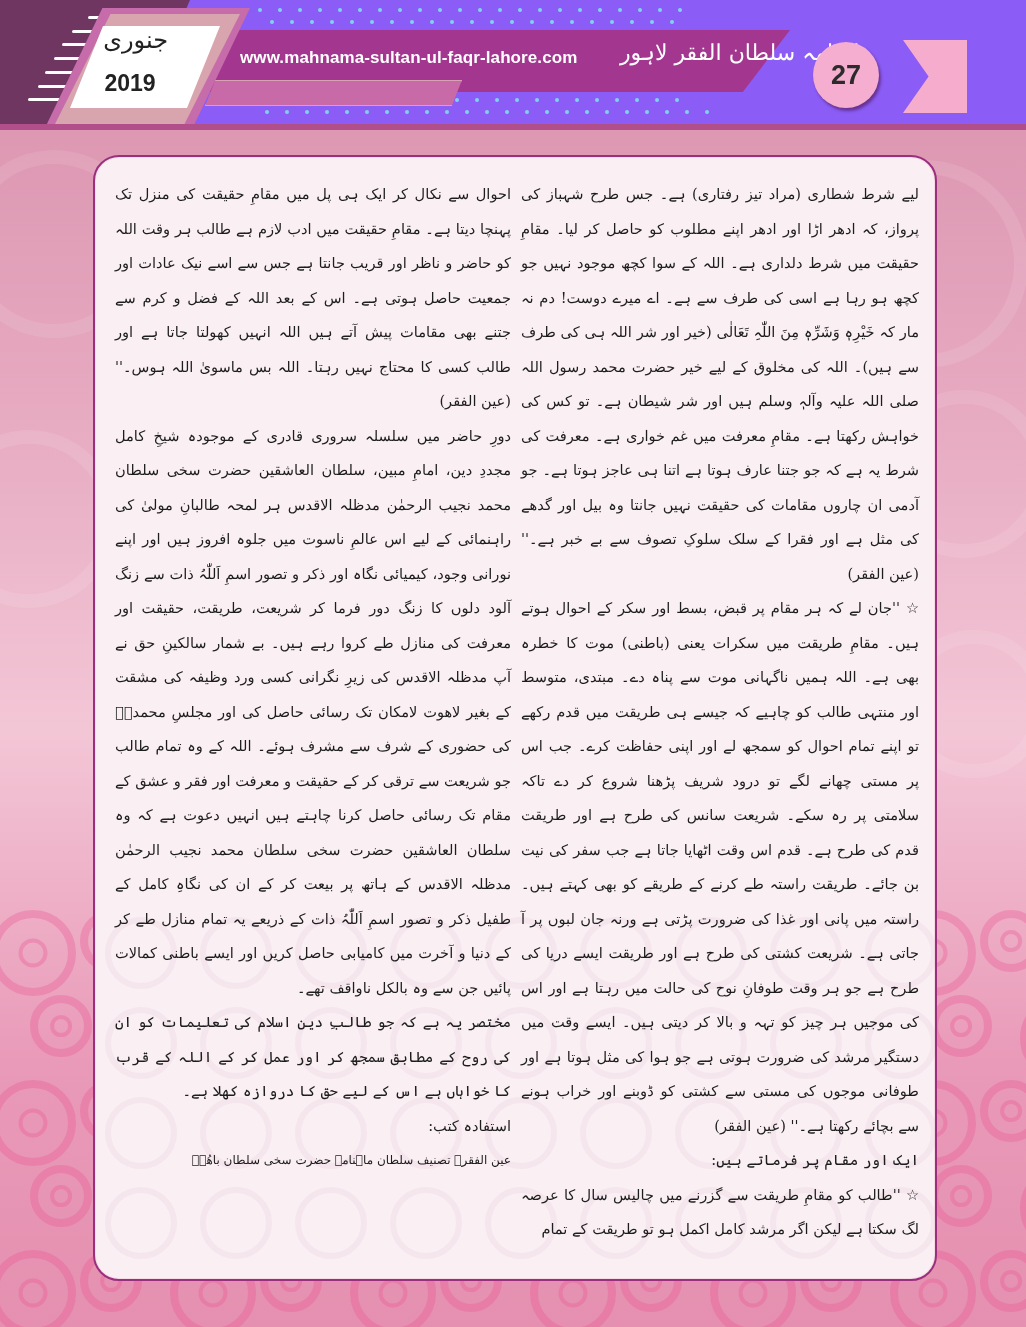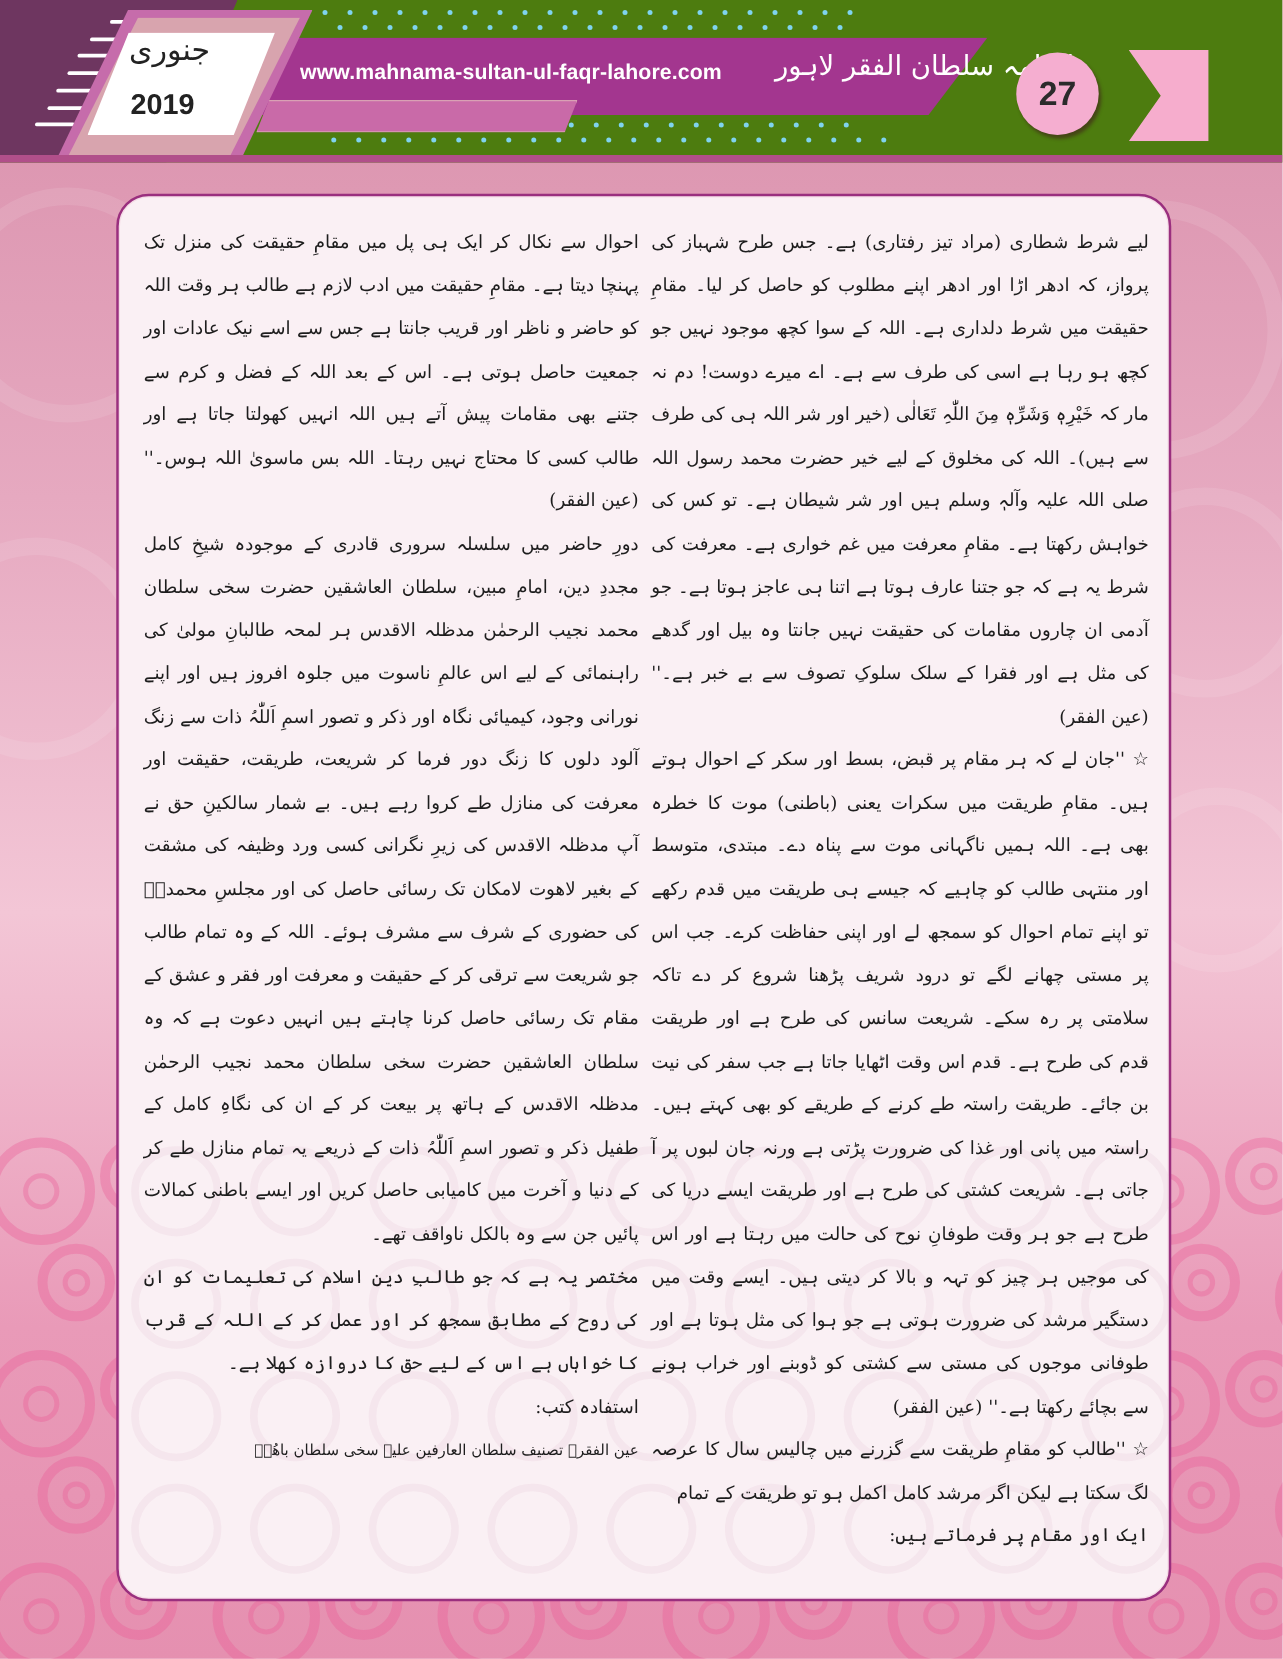--- a/index.html
+++ b/index.html
@@ -8,21 +8,21 @@
     font-family: "DejaVu Sans", sans-serif;
     background: linear-gradient(180deg, #d98fab 0%, #e6a9c0 30%, #f3c6d6 55%, #e99ab8 80%, #e590b0 100%);
   }
   
   .bg-pattern { position:absolute; left:0; top:130px; width:1026px; height:1197px; overflow:hidden; }
   .swirl { position:absolute; border-radius:50%; border:14px solid rgba(255,255,255,0.10); }
   .ring { position:absolute; border-radius:50%; border:8px solid rgba(236,90,150,0.35); }
   .ring::after { content:""; position:absolute; left:50%; top:50%; width:30%; height:30%; transform:translate(-50%,-50%); border-radius:50%; border:4px solid rgba(236,90,150,0.35); }
 
   
-  .header { position:absolute; left:0; top:0; width:1026px; height:130px; background:#4d7c0f; overflow:hidden; }
+  .header { position:absolute; left:0; top:0; width:1026px; height:130px; background:#8b5cf6; overflow:hidden; }
   .header .left-dark { position:absolute; left:0; top:0; width:190px; height:130px; background:#6e3660; clip-path:polygon(0 0,100% 0,70% 100%,0 100%); }
   .header .bottom-strip { position:absolute; left:0; top:124px; width:1026px; height:10px; background:#b14f8a; }
   .speed-line { position:absolute; height:3px; background:#ffffff; border-radius:2px; }
   .dots { position:absolute; display:flex; gap:16px; }
   .dot { width:4px; height:4px; border-radius:50%; background:#7fd3ef; }
   .url-band { position:absolute; left:200px; top:30px; width:590px; height:62px; background:#a3368f; clip-path:polygon(0 0,100% 0,92% 100%,0 100%); }
   .url-text { position:absolute; left:240px; top:48px; color:#ffffff; font-family:"Liberation Sans", sans-serif; font-size:17px; font-weight:bold; letter-spacing:0.1px; }
   .logo-text { position:absolute; left:620px; top:40px; color:#ffffff; font-family:"DejaVu Serif", serif; font-size:22px; direction:rtl; }
   .pink-bar { position:absolute; left:205px; top:80px; width:255px; height:24px; background:#c96aa8; clip-path:polygon(4% 0,100% 0,96% 100%,0 100%); border:1px solid #d9a1b4; }
   .date-outer { position:absolute; left:45px; top:8px; width:205px; height:120px; background:#c66cab; clip-path:polygon(28% 0,100% 0,72% 100%,0 100%); }
@@ -263,24 +263,24 @@
       <div class="panel-ring" style="left: 390px; top: 1030px; width: 60px; height: 60px;"></div>
       <div class="panel-ring" style="left: 485px; top: 1030px; width: 60px; height: 60px;"></div>
       <div class="panel-ring" style="left: 580px; top: 1030px; width: 60px; height: 60px;"></div>
       <div class="panel-ring" style="left: 675px; top: 1030px; width: 60px; height: 60px;"></div>
       <div class="panel-ring" style="left: 770px; top: 1030px; width: 60px; height: 60px;"></div>
     </div>
 
   <div class="col col-right">
     <p>لیے شرط شطاری (مراد تیز رفتاری) ہے۔ جس طرح شہباز کی پرواز، کہ ادھر اڑا اور ادھر اپنے مطلوب کو حاصل کر لیا۔ مقامِ حقیقت میں شرط دلداری ہے۔ اللہ کے سوا کچھ موجود نہیں جو کچھ ہو رہا ہے اسی کی طرف سے ہے۔ اے میرے دوست! دم نہ مار کہ خَیْرِہٖ وَشَرِّہٖ مِنَ اللّٰہِ تَعَالٰی (خیر اور شر اللہ ہی کی طرف سے ہیں)۔ اللہ کی مخلوق کے لیے خیر حضرت محمد رسول اللہ صلی اللہ علیہ وآلہٖ وسلم ہیں اور شر شیطان ہے۔ تو کس کی خواہش رکھتا ہے۔ مقامِ معرفت میں غم خواری ہے۔ معرفت کی شرط یہ ہے کہ جو جتنا عارف ہوتا ہے اتنا ہی عاجز ہوتا ہے۔ جو آدمی ان چاروں مقامات کی حقیقت نہیں جانتا وہ بیل اور گدھے کی مثل ہے اور فقرا کے سلک سلوکِ تصوف سے بے خبر ہے۔'' (عین الفقر)</p>
     <p>☆ ''جان لے کہ ہر مقام پر قبض، بسط اور سکر کے احوال ہوتے ہیں۔ مقامِ طریقت میں سکرات یعنی (باطنی) موت کا خطرہ بھی ہے۔ اللہ ہمیں ناگہانی موت سے پناہ دے۔ مبتدی، متوسط اور منتہی طالب کو چاہیے کہ جیسے ہی طریقت میں قدم رکھے تو اپنے تمام احوال کو سمجھ لے اور اپنی حفاظت کرے۔ جب اس پر مستی چھانے لگے تو درود شریف پڑھنا شروع کر دے تاکہ سلامتی پر رہ سکے۔ شریعت سانس کی طرح ہے اور طریقت قدم کی طرح ہے۔ قدم اس وقت اٹھایا جاتا ہے جب سفر کی نیت بن جائے۔ طریقت راستہ طے کرنے کے طریقے کو بھی کہتے ہیں۔ راستہ میں پانی اور غذا کی ضرورت پڑتی ہے ورنہ جان لبوں پر آ جاتی ہے۔ شریعت کشتی کی طرح ہے اور طریقت ایسے دریا کی طرح ہے جو ہر وقت طوفانِ نوح کی حالت میں رہتا ہے اور اس کی موجیں ہر چیز کو تہہ و بالا کر دیتی ہیں۔ ایسے وقت میں دستگیر مرشد کی ضرورت ہوتی ہے جو ہوا کی مثل ہوتا ہے اور طوفانی موجوں کی مستی سے کشتی کو ڈوبنے اور خراب ہونے سے بچائے رکھتا ہے۔'' (عین الفقر)</p>
+    <p>ایک اور مقام پر فرماتے ہیں:</p>
     <p>☆ ''طالب کو مقامِ طریقت سے گزرنے میں چالیس سال کا عرصہ لگ سکتا ہے لیکن اگر مرشد کامل اکمل ہو تو طریقت کے تمام</p>
-    <p>ایک اور مقام پر فرماتے ہیں:</p>
   </div>
 
   <div class="col col-left">
     <p>احوال سے نکال کر ایک ہی پل میں مقامِ حقیقت کی منزل تک پہنچا دیتا ہے۔ مقامِ حقیقت میں ادب لازم ہے طالب ہر وقت اللہ کو حاضر و ناظر اور قریب جانتا ہے جس سے اسے نیک عادات اور جمعیت حاصل ہوتی ہے۔ اس کے بعد اللہ کے فضل و کرم سے جتنے بھی مقامات پیش آتے ہیں اللہ انہیں کھولتا جاتا ہے اور طالب کسی کا محتاج نہیں رہتا۔ اللہ بس ماسویٰ اللہ ہوس۔'' (عین الفقر)</p>
     <p>دورِ حاضر میں سلسلہ سروری قادری کے موجودہ شیخِ کامل مجددِ دین، امامِ مبین، سلطان العاشقین حضرت سخی سلطان محمد نجیب الرحمٰن مدظلہ الاقدس ہر لمحہ طالبانِ مولیٰ کی راہنمائی کے لیے اس عالمِ ناسوت میں جلوہ افروز ہیں اور اپنے نورانی وجود، کیمیائی نگاہ اور ذکر و تصور اسمِ اَللّٰہُ ذات سے زنگ آلود دلوں کا زنگ دور فرما کر شریعت، طریقت، حقیقت اور معرفت کی منازل طے کروا رہے ہیں۔ بے شمار سالکینِ حق نے آپ مدظلہ الاقدس کی زیرِ نگرانی کسی ورد وظیفہ کی مشقت کے بغیر لاھوت لامکان تک رسائی حاصل کی اور مجلسِ محمدیؐ کی حضوری کے شرف سے مشرف ہوئے۔ اللہ کے وہ تمام طالب جو شریعت سے ترقی کر کے حقیقت و معرفت اور فقر و عشق کے مقام تک رسائی حاصل کرنا چاہتے ہیں انہیں دعوت ہے کہ وہ سلطان العاشقین حضرت سخی سلطان محمد نجیب الرحمٰن مدظلہ الاقدس کے ہاتھ پر بیعت کر کے ان کی نگاہِ کامل کے طفیل ذکر و تصور اسمِ اَللّٰہُ ذات کے ذریعے یہ تمام منازل طے کر کے دنیا و آخرت میں کامیابی حاصل کریں اور ایسے باطنی کمالات پائیں جن سے وہ بالکل ناواقف تھے۔</p>
     <p>مختصر یہ ہے کہ جو طالبِ دین اسلام کی تعلیمات کو ان کی روح کے مطابق سمجھ کر اور عمل کر کے اللہ کے قرب کا خواہاں ہے اس کے لیے حق کا دروازہ کھلا ہے۔</p>
     <p>استفادہ کتب:</p>
-    <p class="ref">عین الفقر۔ تصنیف سلطان العارفین علیہ سخی سلطان باھُوؒ</p>
+    <p class="ref">عین الفقر۔ تصنیف سلطان ماہنامہ حضرت سخی سلطان باھُوؒ</p>
   </div>
 </div>
 
 </body></html>

